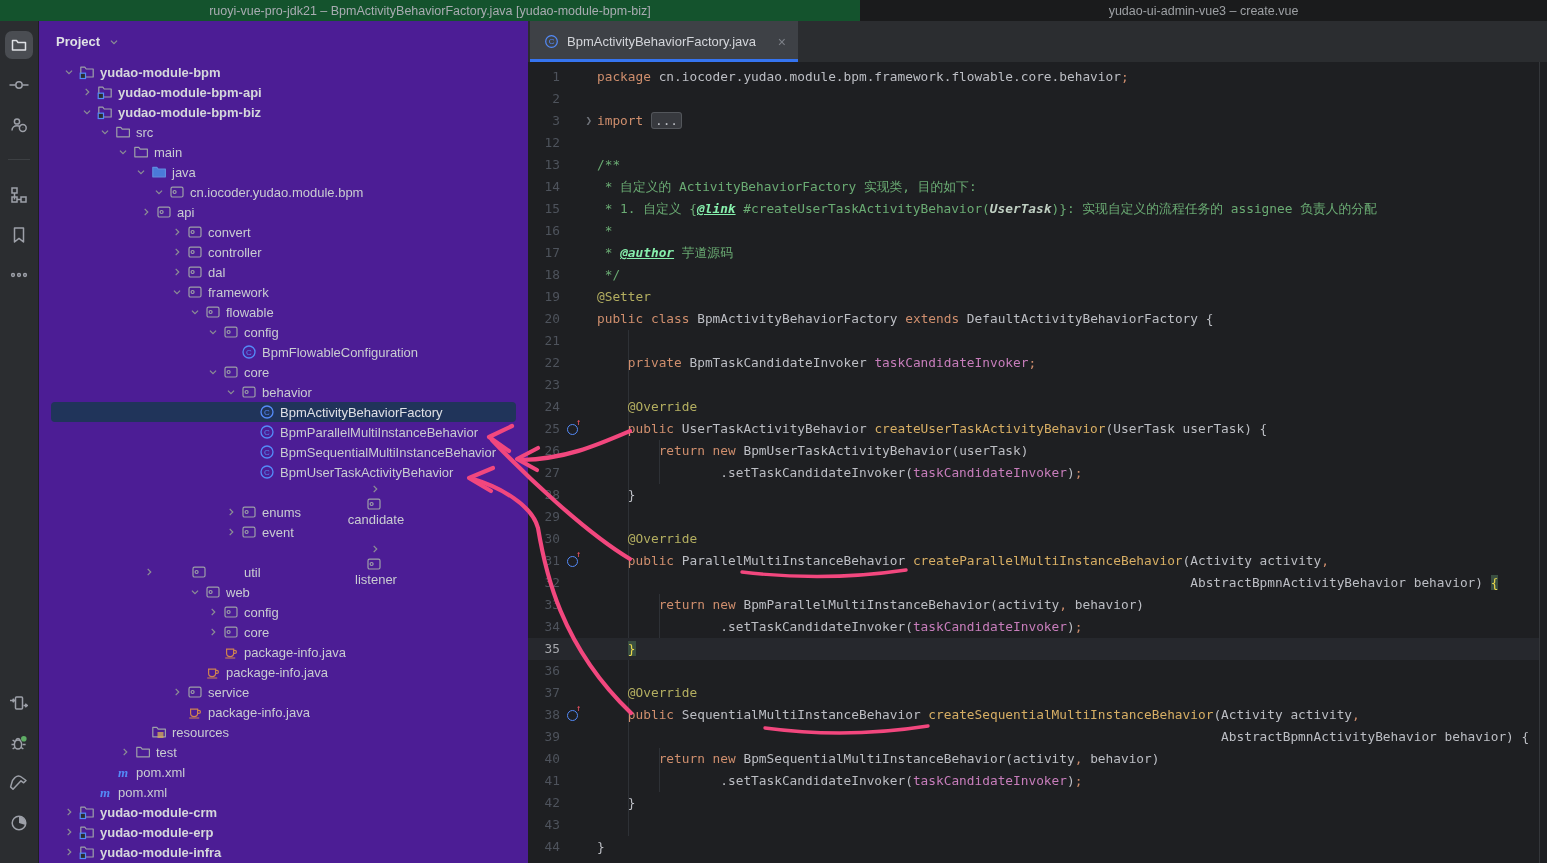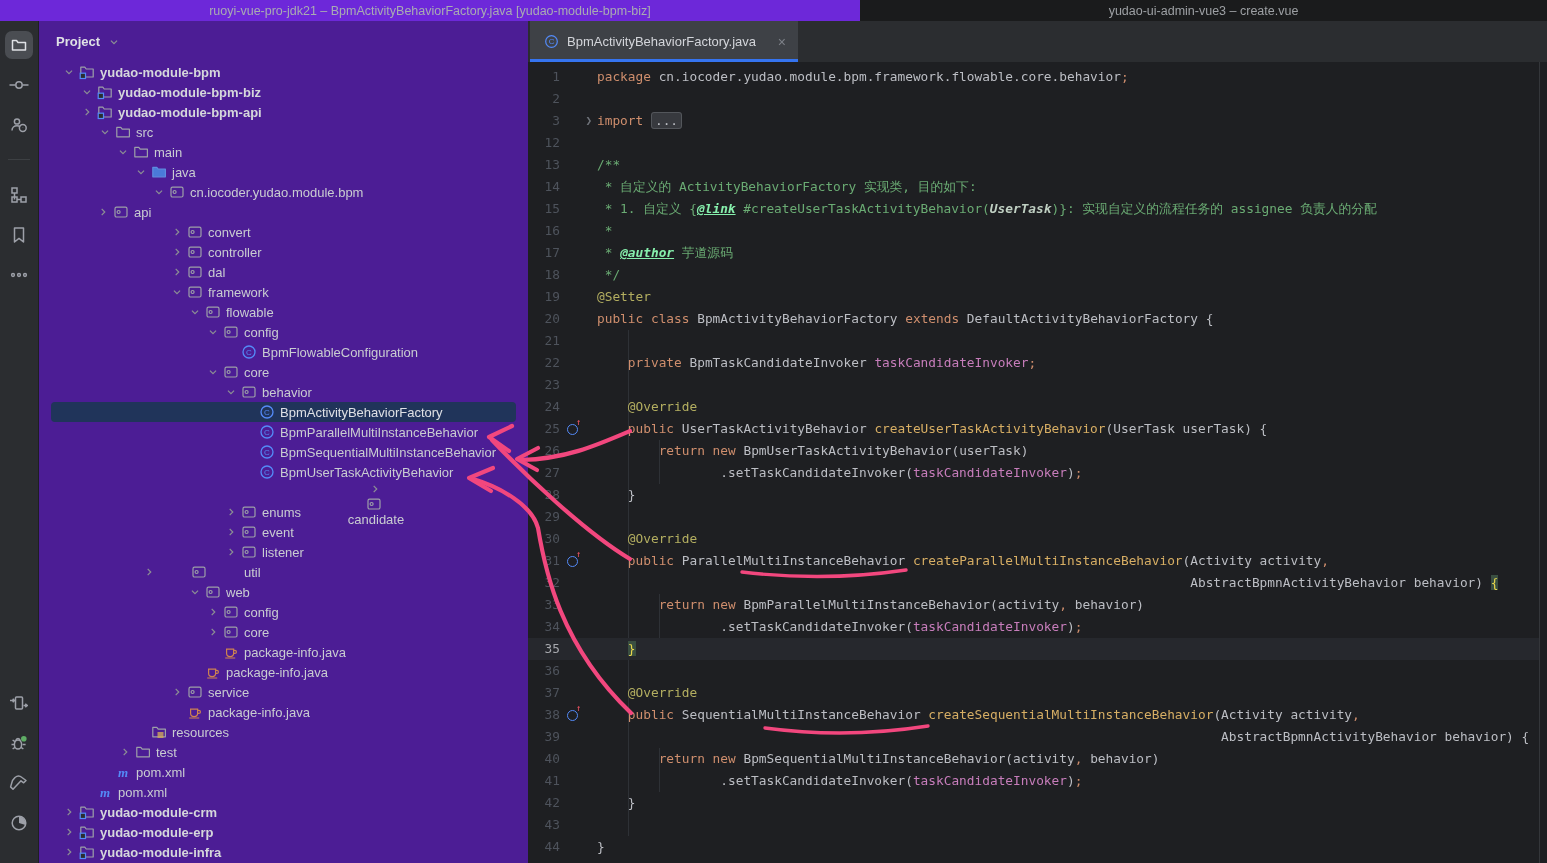--- a/index.html
+++ b/index.html
@@ -1,20 +1,20 @@
 <!DOCTYPE html>
 <html><head>
 <meta charset="utf-8">
 <style>
   html,body{margin:0;padding:0;background:#1e1f22;}
   #app{position:relative;width:1547px;height:863px;overflow:hidden;
        font-family:"Liberation Sans","DejaVu Sans",sans-serif;
        -webkit-font-smoothing:antialiased;}
   
-  .titlebar-main{position:absolute;left:0;top:0;width:860px;height:21px;background:#6d28d9;
+  .titlebar-main{position:absolute;left:0;top:0;width:860px;height:21px;background:#14532d;
     border-bottom:1px solid #1e1f22;display:flex;align-items:center;justify-content:center;
     color:#a9acb2;font-size:12.5px;}
   .titlebar-secondary{position:absolute;left:860px;top:0;width:687px;height:21px;background:#1a1b1c;
     border-bottom:1px solid #111;display:flex;align-items:center;justify-content:center;
     color:#9da0a4;font-size:12.5px;}
   
   .activity-bar{position:absolute;left:0;top:21px;width:38px;height:842px;background:#2b2d30;
     border-right:1px solid #1e1f22;}
   .abar-btn{position:absolute;left:5px;width:28px;height:28px;border-radius:7px;
     display:flex;align-items:center;justify-content:center;color:#9da0a8;}
@@ -176,44 +176,44 @@
             <svg width="16" height="16" viewBox="0 0 16 16" fill="none">
               <path d="M1.8 3.2h4l1.4 1.8h7v8H1.8z" stroke="#9da0a8" stroke-width="1.2" stroke-linejoin="round"></path>
               <rect x="1.2" y="9.2" width="5.3" height="5.3" fill="#2b2d30" stroke="#548af7" stroke-width="1.2"></rect>
             </svg>
           </span>
           <span class="lbl">yudao-module-bpm</span>
         </div>
         <div class="tree-row bold" style="padding-left: 41px;">
           <span class="chev">
             <svg width="14" height="14" viewBox="0 0 16 16" fill="none" stroke="#8c8f94" stroke-width="1.4">
-              <path d="M4.5 6.5 8 10l3.5-3.5"></path>
+              <path d="M6.5 4.5 10 8l-3.5 3.5"></path>
             </svg>
           </span>
           <span class="ticon">
             <svg width="16" height="16" viewBox="0 0 16 16" fill="none">
               <path d="M1.8 3.2h4l1.4 1.8h7v8H1.8z" stroke="#9da0a8" stroke-width="1.2" stroke-linejoin="round"></path>
               <rect x="1.2" y="9.2" width="5.3" height="5.3" fill="#2b2d30" stroke="#548af7" stroke-width="1.2"></rect>
             </svg>
           </span>
-          <span class="lbl">yudao-module-bpm-biz</span>
+          <span class="lbl">yudao-module-bpm-api</span>
         </div>
         <div class="tree-row bold" style="padding-left: 41px;">
           <span class="chev">
             <svg width="14" height="14" viewBox="0 0 16 16" fill="none" stroke="#8c8f94" stroke-width="1.4">
-              <path d="M6.5 4.5 10 8l-3.5 3.5"></path>
+              <path d="M4.5 6.5 8 10l3.5-3.5"></path>
             </svg>
           </span>
           <span class="ticon">
             <svg width="16" height="16" viewBox="0 0 16 16" fill="none">
               <path d="M1.8 3.2h4l1.4 1.8h7v8H1.8z" stroke="#9da0a8" stroke-width="1.2" stroke-linejoin="round"></path>
               <rect x="1.2" y="9.2" width="5.3" height="5.3" fill="#2b2d30" stroke="#548af7" stroke-width="1.2"></rect>
             </svg>
           </span>
-          <span class="lbl">yudao-module-bpm-api</span>
+          <span class="lbl">yudao-module-bpm-biz</span>
         </div>
         <div class="tree-row" style="padding-left: 59px;">
           <span class="chev">
             <svg width="14" height="14" viewBox="0 0 16 16" fill="none" stroke="#8c8f94" stroke-width="1.4">
               <path d="M4.5 6.5 8 10l3.5-3.5"></path>
             </svg>
           </span>
           <span class="ticon">
             <svg width="16" height="16" viewBox="0 0 16 16" fill="none">
               <path d="M1.8 3.4h4l1.4 1.8h7.2v7.6H1.8z" stroke="#9da0a8" stroke-width="1.2" stroke-linejoin="round"></path>
@@ -254,21 +254,21 @@
             </svg>
           </span>
           <span class="ticon">
             <svg width="16" height="16" viewBox="0 0 16 16" fill="none">
               <rect x="2" y="3.2" width="12" height="9.8" rx="1.5" stroke="#9da0a8" stroke-width="1.2"></rect>
               <circle cx="5.6" cy="8" r="1.5" stroke="#9da0a8" stroke-width="1.2"></circle>
             </svg>
           </span>
           <span class="lbl">cn.iocoder.yudao.module.bpm</span>
         </div>
-        <div class="tree-row" style="padding-left: 57px;">
+        <div class="tree-row" style="padding-left: 100px;">
           <span class="chev">
             <svg width="14" height="14" viewBox="0 0 16 16" fill="none" stroke="#8c8f94" stroke-width="1.4">
               <path d="M6.5 4.5 10 8l-3.5 3.5"></path>
             </svg>
           </span>
           <span class="ticon">
             <svg width="16" height="16" viewBox="0 0 16 16" fill="none">
               <rect x="2" y="3.2" width="12" height="9.8" rx="1.5" stroke="#9da0a8" stroke-width="1.2"></rect>
               <circle cx="5.6" cy="8" r="1.5" stroke="#9da0a8" stroke-width="1.2"></circle>
             </svg>
@@ -472,21 +472,21 @@
             </svg>
           </span>
           <span class="ticon">
             <svg width="16" height="16" viewBox="0 0 16 16" fill="none">
               <rect x="2" y="3.2" width="12" height="9.8" rx="1.5" stroke="#9da0a8" stroke-width="1.2"></rect>
               <circle cx="5.6" cy="8" r="1.5" stroke="#9da0a8" stroke-width="1.2"></circle>
             </svg>
           </span>
           <span class="lbl">event</span>
         </div>
-        <div class="tree-row" style="padding-left: 185px;">
+        <div class="tree-row" style="padding-left: 185px; flex-direction: column;">
           <span class="chev">
             <svg width="14" height="14" viewBox="0 0 16 16" fill="none" stroke="#8c8f94" stroke-width="1.4">
               <path d="M6.5 4.5 10 8l-3.5 3.5"></path>
             </svg>
           </span>
           <span class="ticon">
             <svg width="16" height="16" viewBox="0 0 16 16" fill="none">
               <rect x="2" y="3.2" width="12" height="9.8" rx="1.5" stroke="#9da0a8" stroke-width="1.2"></rect>
               <circle cx="5.6" cy="8" r="1.5" stroke="#9da0a8" stroke-width="1.2"></circle>
             </svg>

